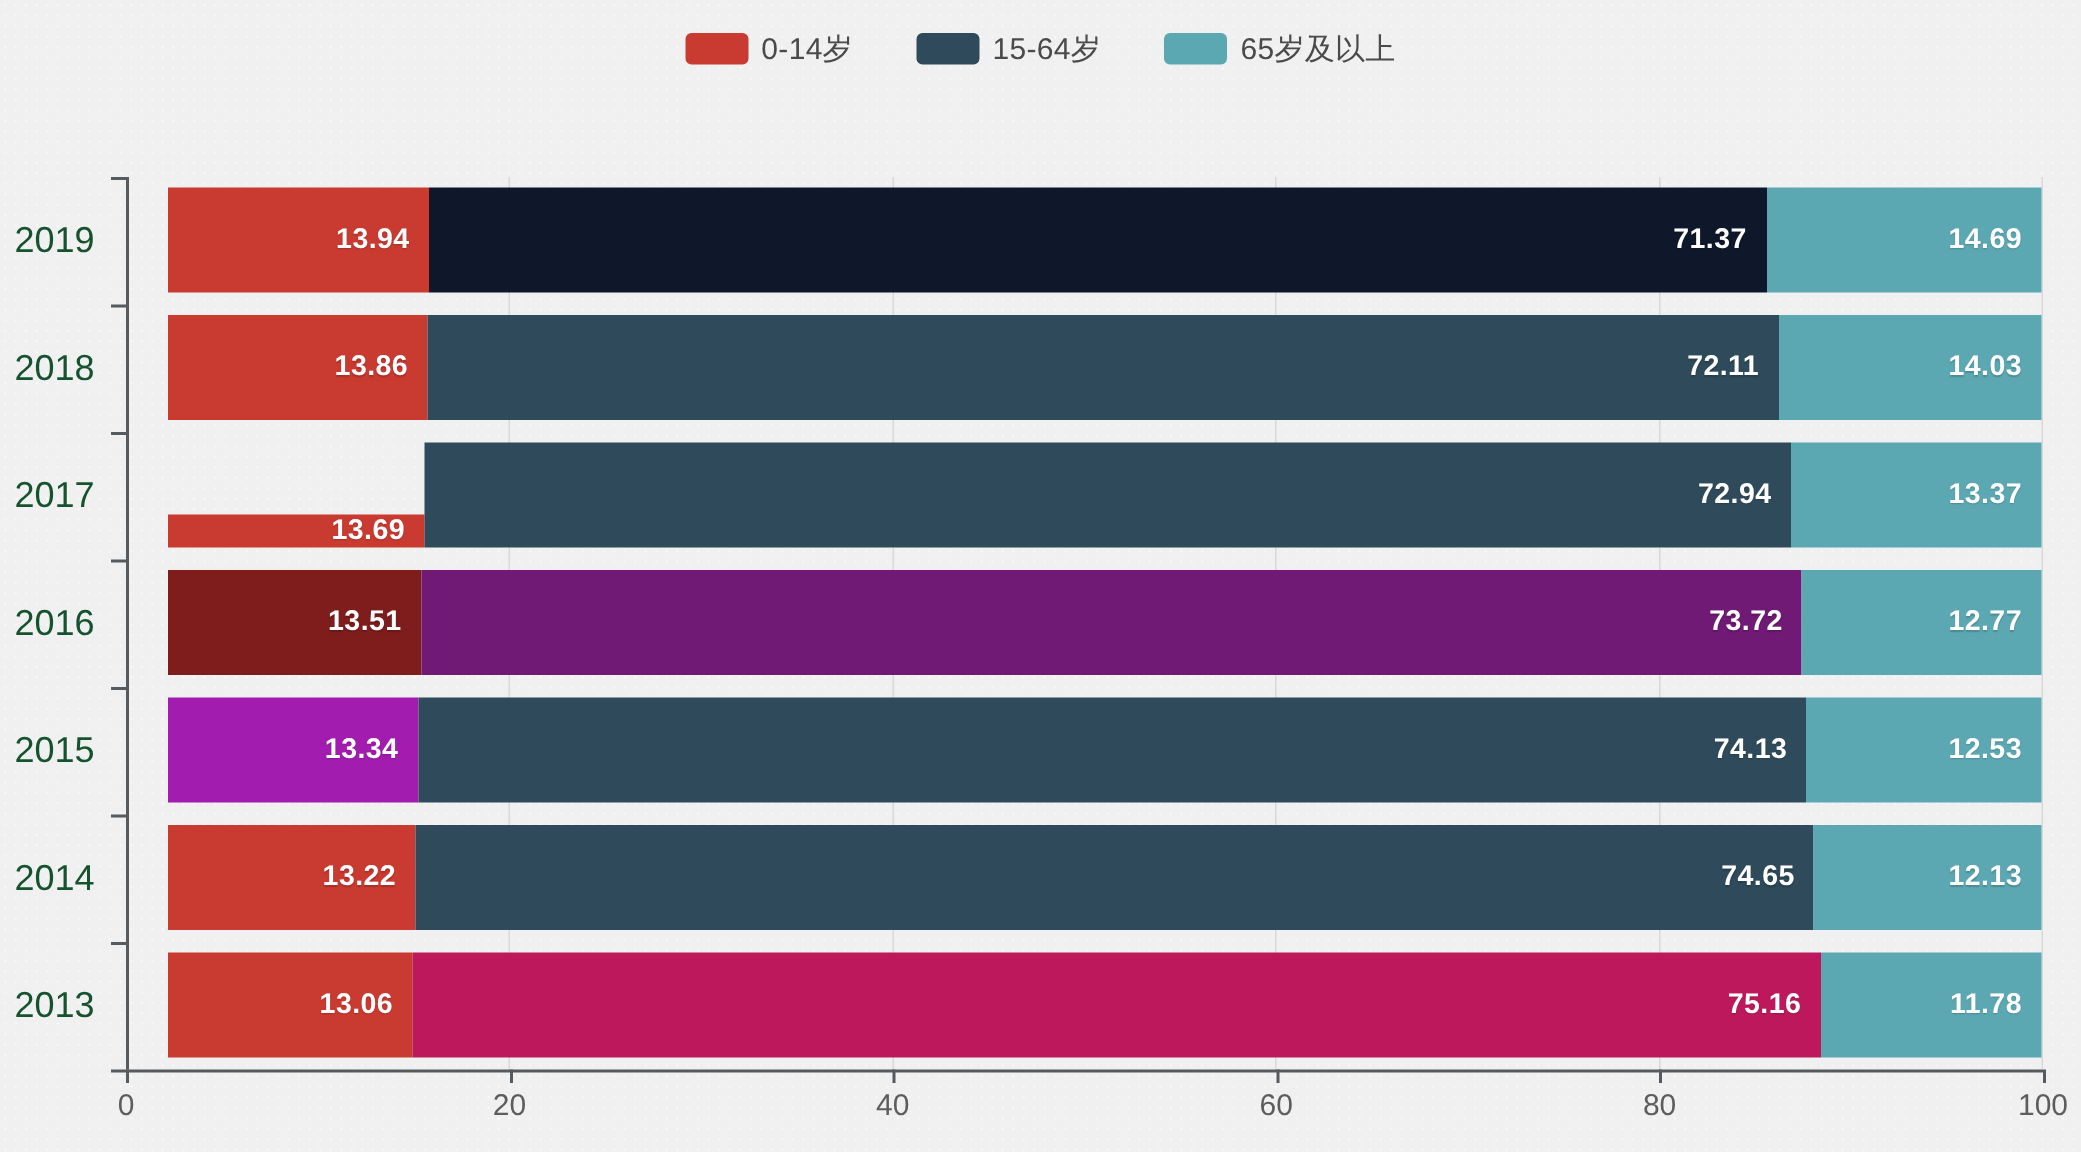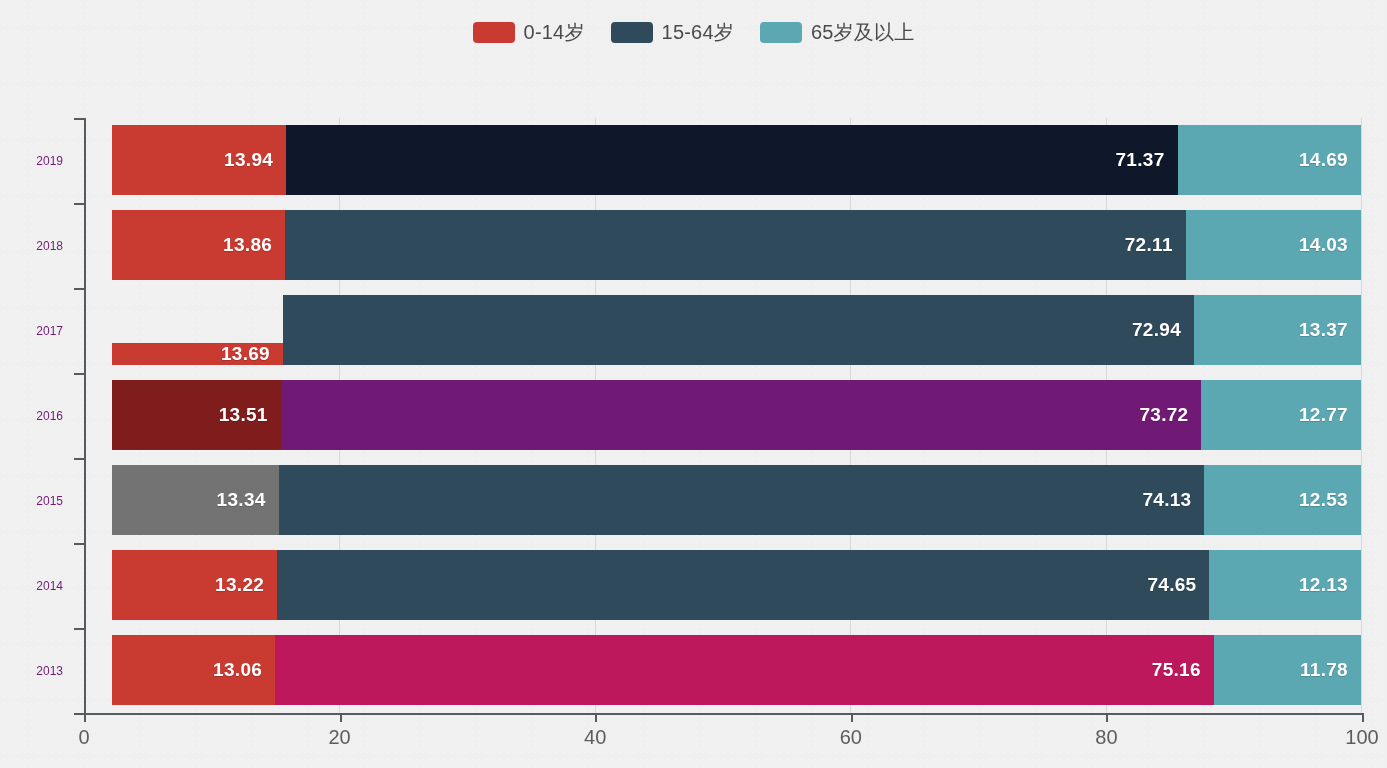--- a/index.html
+++ b/index.html
@@ -32,21 +32,21 @@
 
   
   .legend {
     position: absolute;
     top: 19px;
     left: 0;
     width: 100%;
     display: flex;
     justify-content: center;
     align-items: center;
-    gap: 26px;
+    gap: 42px;
   }
   .legend-item {
     display: flex;
     align-items: center;
     gap: 9px;
   }
   .legend-swatch {
     width: 42px;
     height: 21px;
     border-radius: 4px;
@@ -149,22 +149,22 @@
     flex-direction: column;
     z-index: 3;
   }
   .ylabel {
     flex: 1 1 0;
     display: flex;
     align-items: center;
     justify-content: flex-end;
     padding-right: 11px;
     box-sizing: border-box;
-    font-size: 12px;
-    color: #701a75;
+    font-size: 24px;
+    color: #14532d;
   }
   .yticks {
     position: absolute;
     left: 74px;
     top: 118px;
     width: 10px;
     height: 595px;
     z-index: 4;
   }
   .ytick {
@@ -287,21 +287,21 @@
             <div class="seg" style="background: #701a75; width: 73.72%;">
               <span class="seg-label">73.72</span>
             </div>
             <div class="seg" style="background: rgb(91, 168, 179); width: 12.77%;">
               <span class="seg-label">12.77</span>
             </div>
           </div>
         </div>
         <div class="row">
           <div class="row-inner">
-            <div class="seg" style="background: #737373; width: 13.34%;">
+            <div class="seg" style="background: #a21caf; width: 13.34%;">
               <span class="seg-label">13.34</span>
             </div>
             <div class="seg" style="background: rgb(47, 74, 90); width: 74.13%;">
               <span class="seg-label">74.13</span>
             </div>
             <div class="seg" style="background: rgb(91, 168, 179); width: 12.53%;">
               <span class="seg-label">12.53</span>
             </div>
           </div>
         </div>

